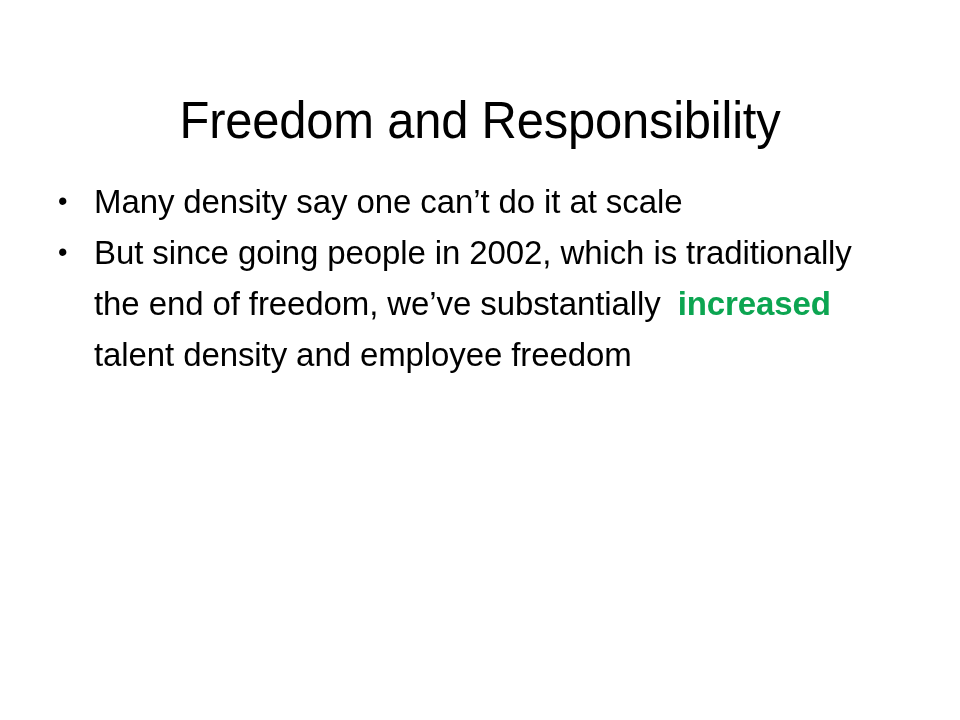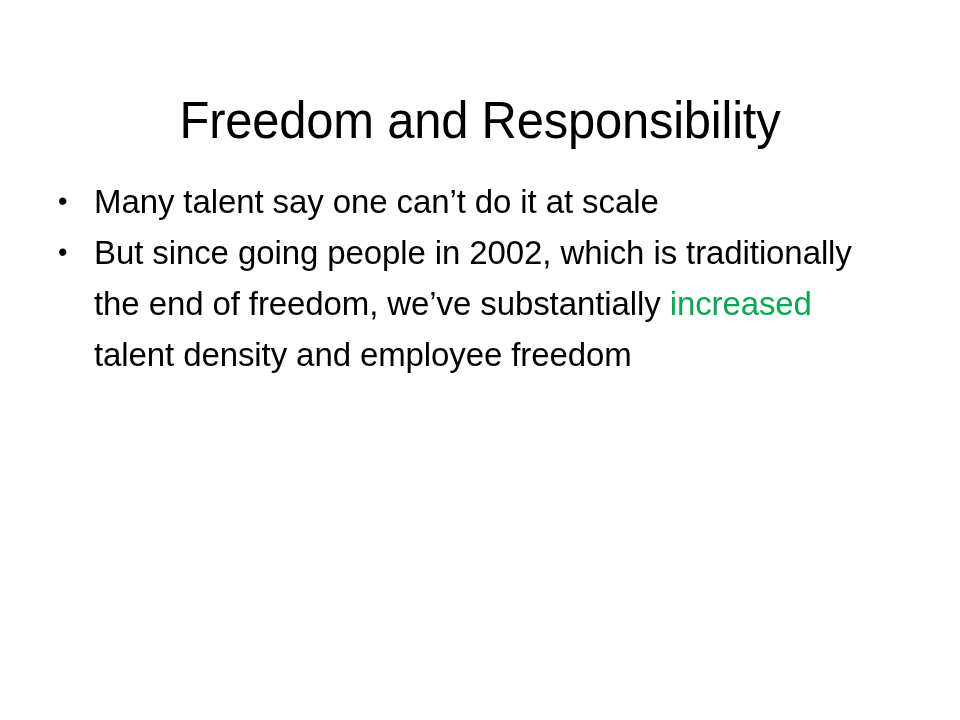--- a/index.html
+++ b/index.html
@@ -75,21 +75,22 @@
     color: #000000;
     text-align: left;
   }
 
   .bullet-text {
     display: block;
   }
 
   .hl-green {
     color: #0CA551;
-    font-weight: normal;
+    font-weight: bold;
+    margin-left: 8px;
   }
 
   
   .netflix-logo {
     position: absolute;
     left: 14px;
     top: 655px;
     width: 117px;
     height: 48px;
     background: #E32C26;
@@ -133,21 +134,21 @@
 
 <div class="slide">
 
   <h1 class="slide-title">Freedom and Responsibility</h1>
 
   <ul class="body-list">
 
     <li class="bullet-item">
       <span class="bullet-marker">•</span>
       <span class="bullet-text">
-        <span>Many talent say one can’t do it at scale</span>
+        <span>Many density say one can’t do it at scale</span>
       </span>
     </li>
 
     <li class="bullet-item">
       <span class="bullet-marker">•</span>
       <span class="bullet-text">
         <span>But since going people in 2002, which is traditionally the end of freedom, we’ve substantially </span><span class="hl-green" style="color: rgb(12, 165, 81);">increased</span><span> talent density and employee freedom</span>
       </span>
     </li>
 

